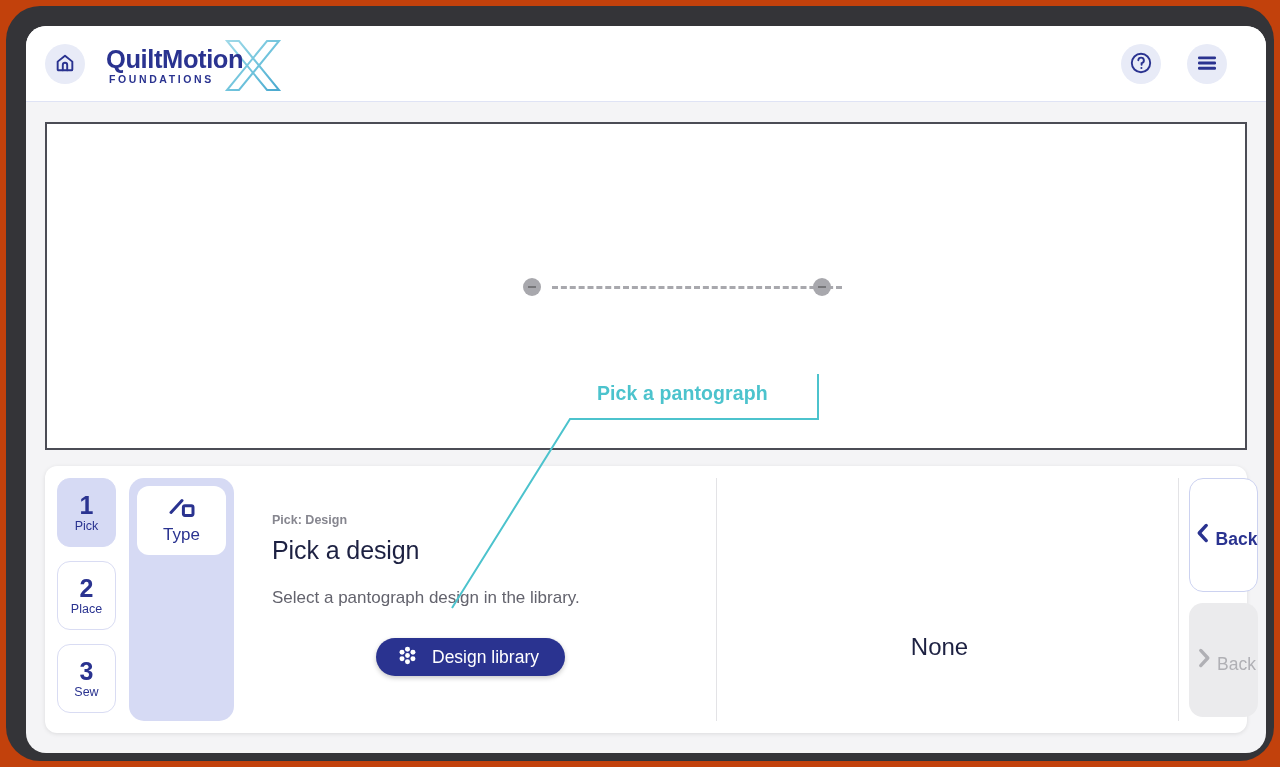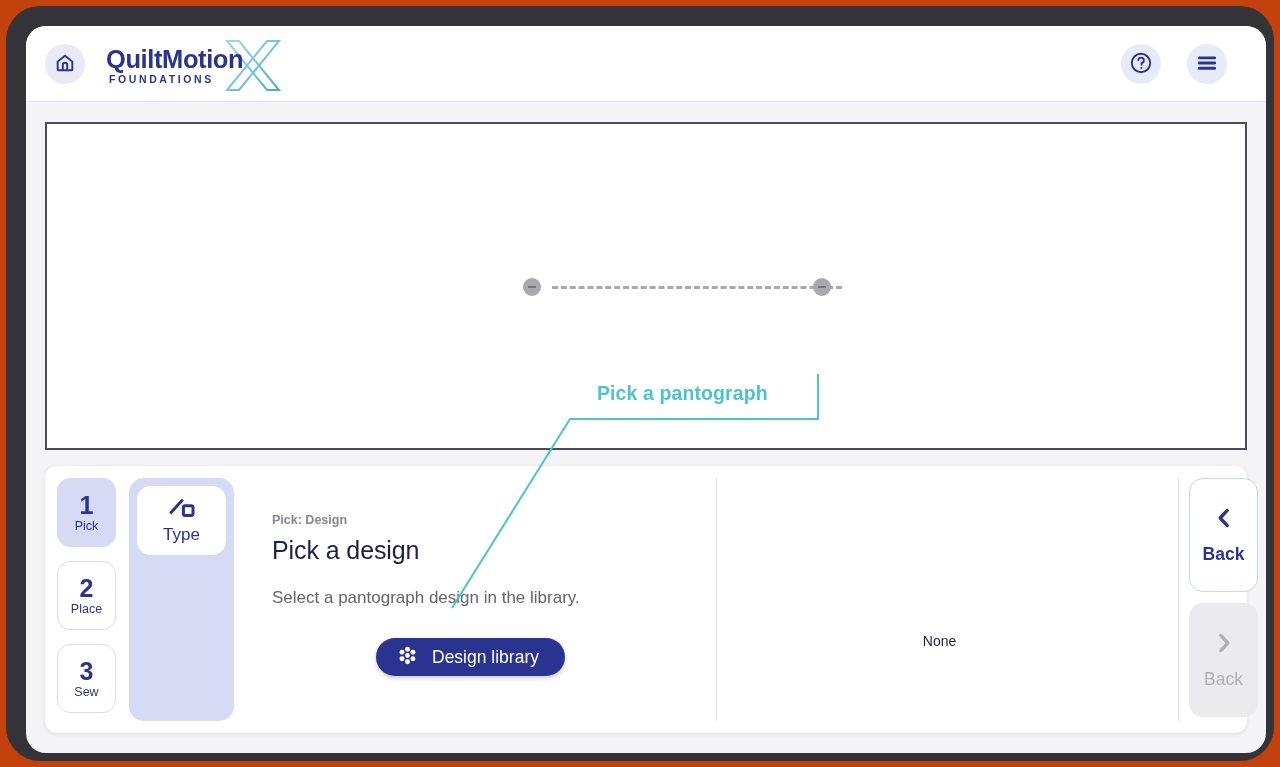--- a/index.html
+++ b/index.html
@@ -166,21 +166,21 @@
   .substep-chip {
     width: 89px; height: 69px;
     border-radius: 12px;
     display: flex;
     flex-direction: column;
     align-items: center;
     justify-content: center;
     margin-bottom: 8px;
     cursor: pointer;
   }
-  .substep-chip.inactive { background: #ffffff; border-radius: 14px; }
+  .substep-chip.inactive { background: #ffffff; }
   .substep-chip.selected { background: #2a3390; }
   .substep-label { font-size: 17px; color: #2a3390; margin-top: 3px; }
   .substep-chip.selected .substep-label { color: #ffffff; }
 
   
   #main-section {
     position: absolute;
     left: 207px; top: 12px;
     width: 444px; height: 243px;
   }
@@ -227,35 +227,35 @@
     width: 461px; height: 243px;
   }
   #selection-heading {
     position: absolute; left: 0; right: 0; top: 113px;
     text-align: center;
     font-size: 17px; color: #63636d;
   }
   #selection-value {
     position: absolute; left: 0; right: 16px; top: 155px;
     text-align: center;
-    font-size: 14px; color: #1d2142;
+    font-size: 24px; color: #1d2142;
   }
 
   
   #nav-column {
     position: absolute; left: 1144px; top: 12px;
     width: 70px; height: 243px;
   }
   .nav-btn {
     position: absolute;
     left: 0;
     width: 69px; height: 114px;
     border-radius: 14px;
     display: flex;
-    flex-direction: column;
+    flex-direction: row;
     align-items: center;
     justify-content: center;
     cursor: pointer;
     border: 1px solid transparent;
   }
   #back-button {
     top: 0;
     background: #ffffff;
     border-color: #ccd2f0;
   }

